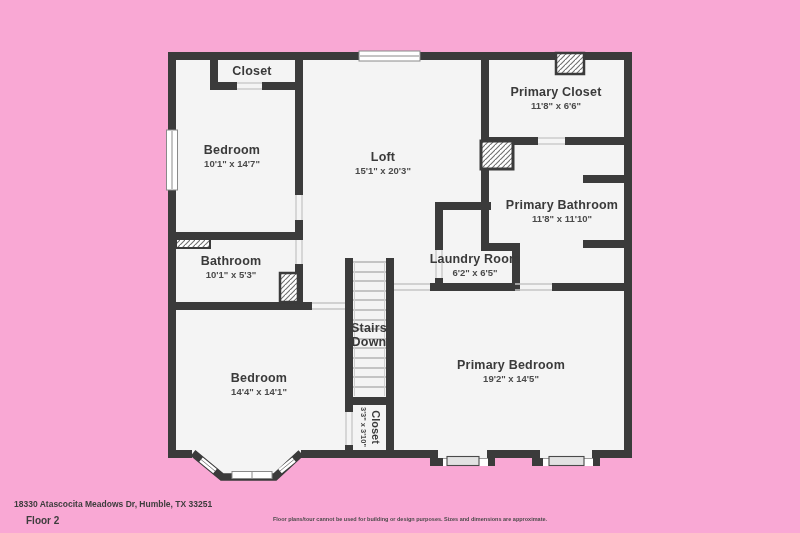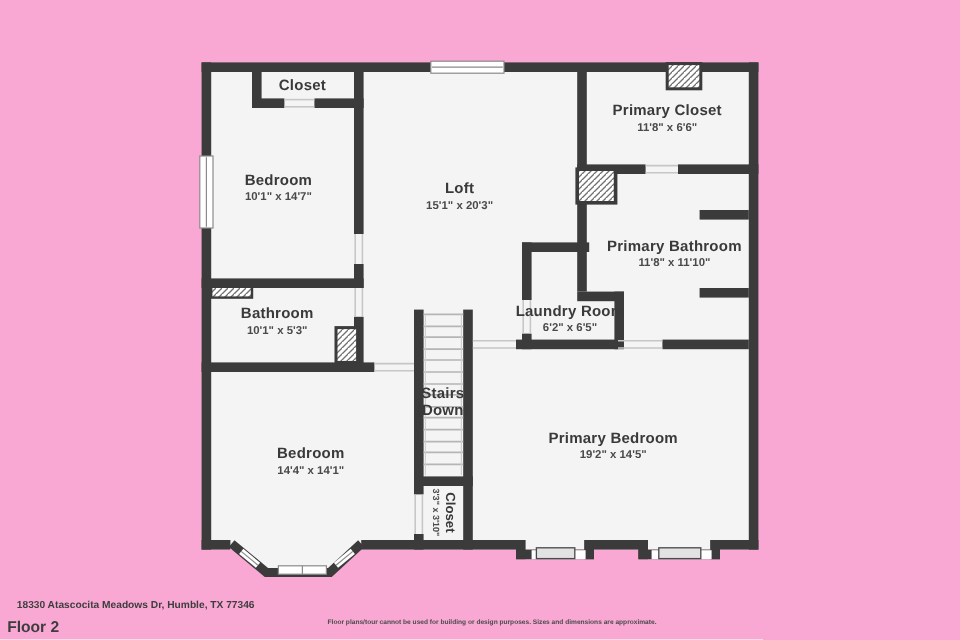--- a/index.html
+++ b/index.html
@@ -13,21 +13,21 @@
   .room-name-sm{font:700 11px "Liberation Sans",sans-serif;fill:#3a3a3a;}
   .room-dims-sm{font:600 7.5px "Liberation Sans",sans-serif;fill:#4a4a4a;}
   .opening{stroke:#c6c6c6;stroke-width:1.3;}
   .tread{stroke:#b5b5b5;stroke-width:1.4;}
   .winframe{fill:#fff;stroke:#8a8a8a;stroke-width:1;}
   .winline{stroke:#8a8a8a;stroke-width:1;}
   .wingray{fill:#e2e2e2;stroke:#4a4a4a;stroke-width:1.1;}
   .hatchbox{fill:url(#hatch);stroke:#3b3b3b;}
   .footer-line{position:absolute;color:#3d3d3d;font-weight:700;}
   #addr{left:14px;top:499px;font-size:8.5px;}
-  #floorlbl{left:6px;top:515px;font-size:13px;}
+  #floorlbl{left:26px;top:515px;font-size:10px;}
   #disclaimer{left:20px;right:0;top:516px;text-align:center;font-size:5.5px;color:#4a4a4a;}
 </style>
 </head>
 <body>
 
 <div id="stage">
   <svg width="800" height="533" viewBox="0 0 800 533">
     <defs>
       <pattern id="hatch" patternUnits="userSpaceOnUse" width="5" height="5">
         <rect width="5" height="5" fill="#ffffff"></rect>
@@ -182,16 +182,16 @@
       <text class="room-dims" x="259" y="395">14'4" x 14'1"</text>
       <text class="room-name" x="511" y="369">Primary Bedroom</text>
       <text class="room-dims" x="511" y="382">19'2" x 14'5"</text>
       <g transform="translate(372,427) rotate(90)">
         <text class="room-name-sm" x="0" y="0">Closet</text>
         <text class="room-dims-sm" x="0" y="11">3'3" x 3'10"</text>
       </g>
     </g>
   </svg>
 
-  <div id="addr" class="footer-line">18330 Atascocita Meadows Dr, Humble, TX 77346</div>
+  <div id="addr" class="footer-line">18330 Atascocita Meadows Dr, Humble, TX 33251</div>
   <div id="floorlbl" class="footer-line">Floor 2</div>
   <div id="disclaimer" class="footer-line">Floor plans/tour cannot be used for building or design purposes. Sizes and dimensions are approximate.</div>
 </div>
 
 </body></html>

